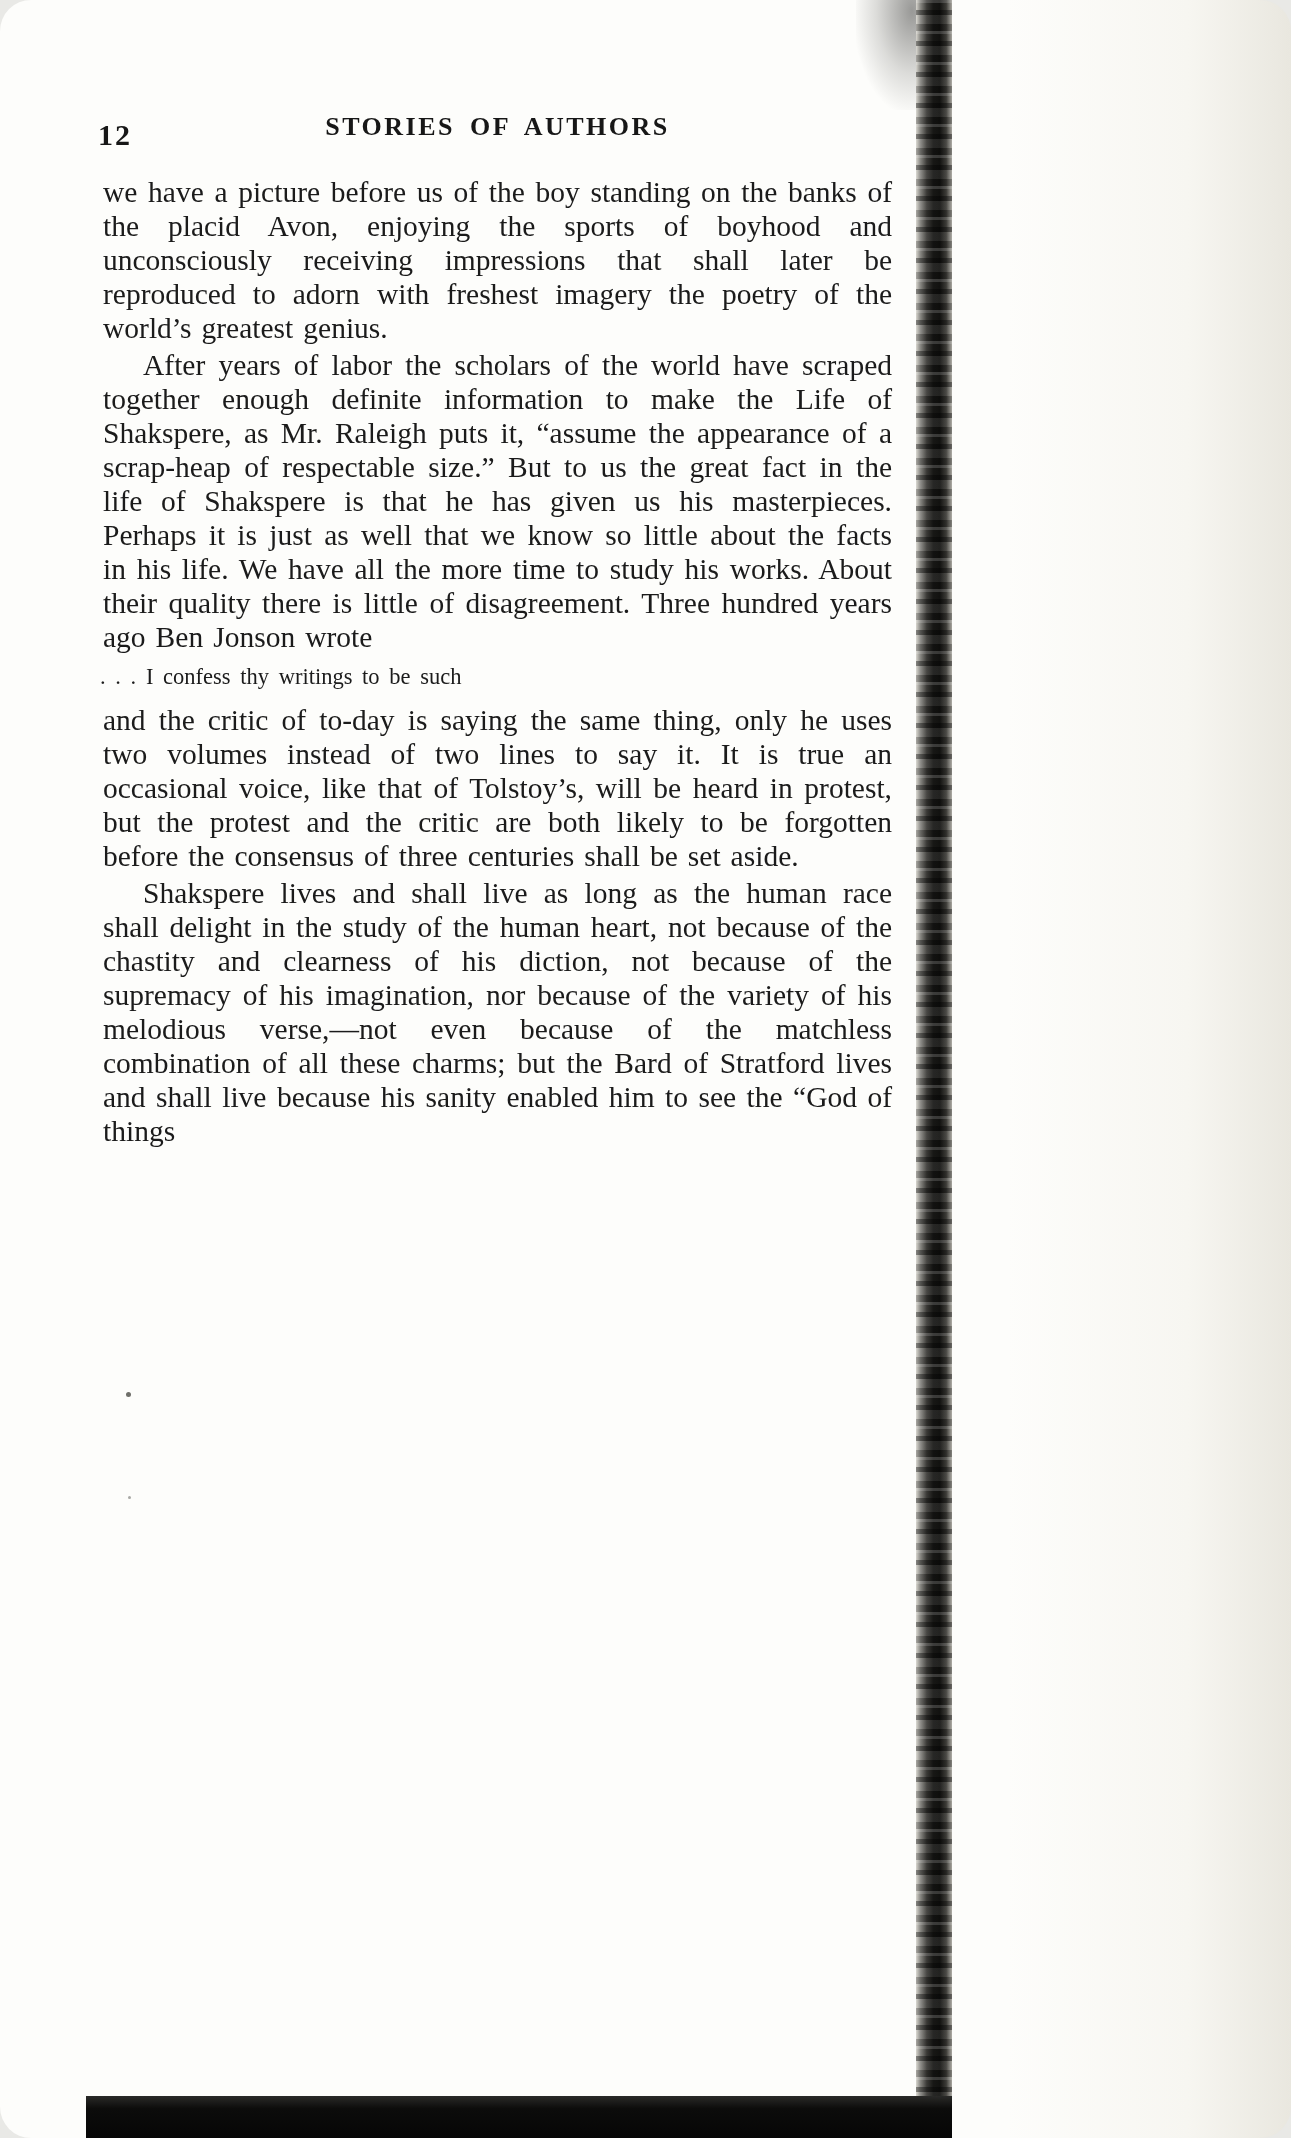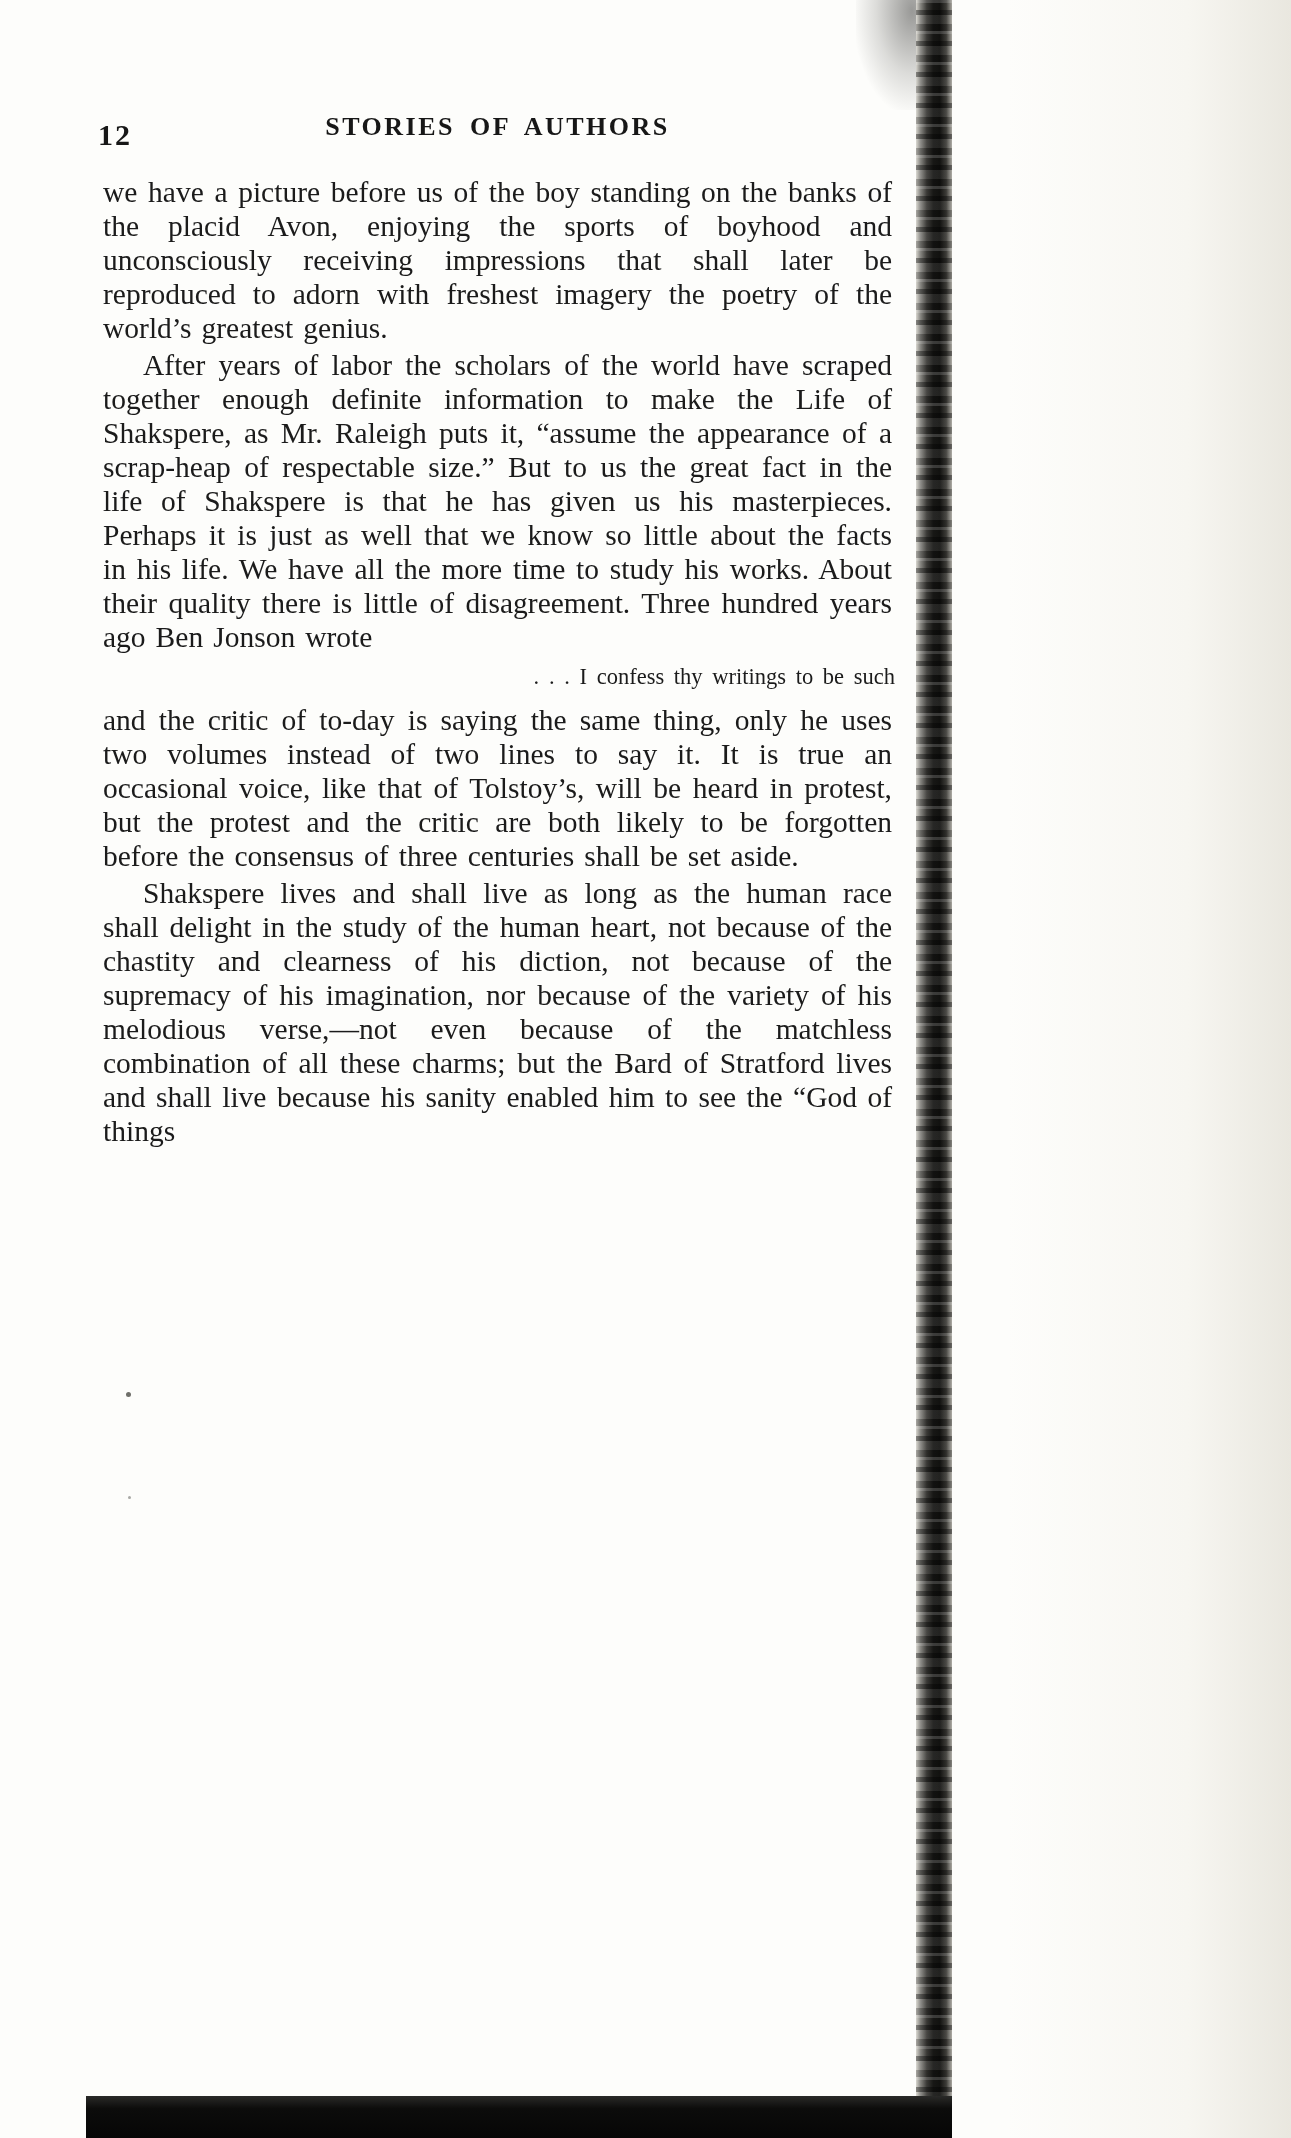--- a/index.html
+++ b/index.html
@@ -14,20 +14,21 @@
     overflow: hidden;
     font-family: "Liberation Serif", "DejaVu Serif", serif;
   }
   .page {
     position: absolute;
     inset: 0;
     background:
       linear-gradient(90deg, #fdfdfb 0%, #fdfdfb 78%, #f7f6f1 92%, #e9e7df 100%),
       #fdfdfb;
     color: #171717;
+    border-radius: 31px;
   }
   .header {
     position: absolute;
     top: 112px;
     left: 100px;
     width: 795px;
     height: 44px;
   }
   .pagenum {
     position: absolute;
@@ -57,21 +58,21 @@
     color: #1b1b1b;
   }
   .para {
     margin: 3px;
   }
   .para.indent {
     text-indent: 40px;
   }
   .verse {
     margin: 8px 0 12px 0;
-    text-align: right;
+    text-align: left;
     font-size: 22.5px;
     line-height: 29px;
     word-spacing: 0.18em;
   }
   
   .edge-strip {
     position: absolute;
     top: 0;
     right: 339px;
     width: 36px;

